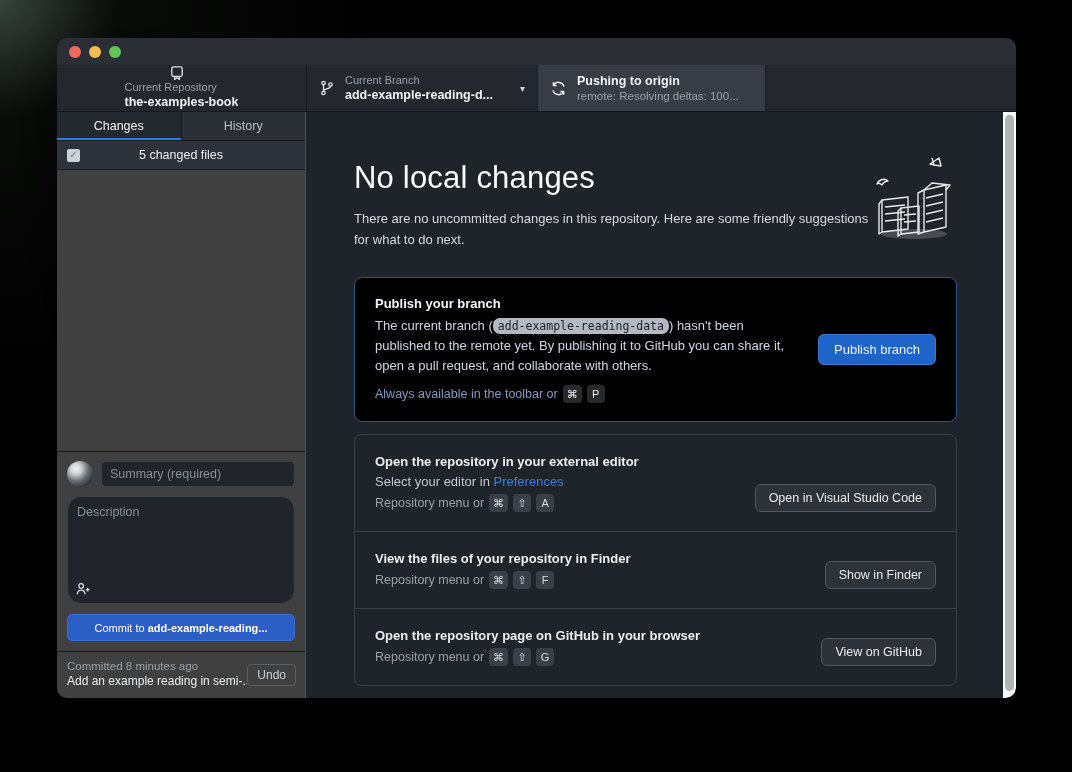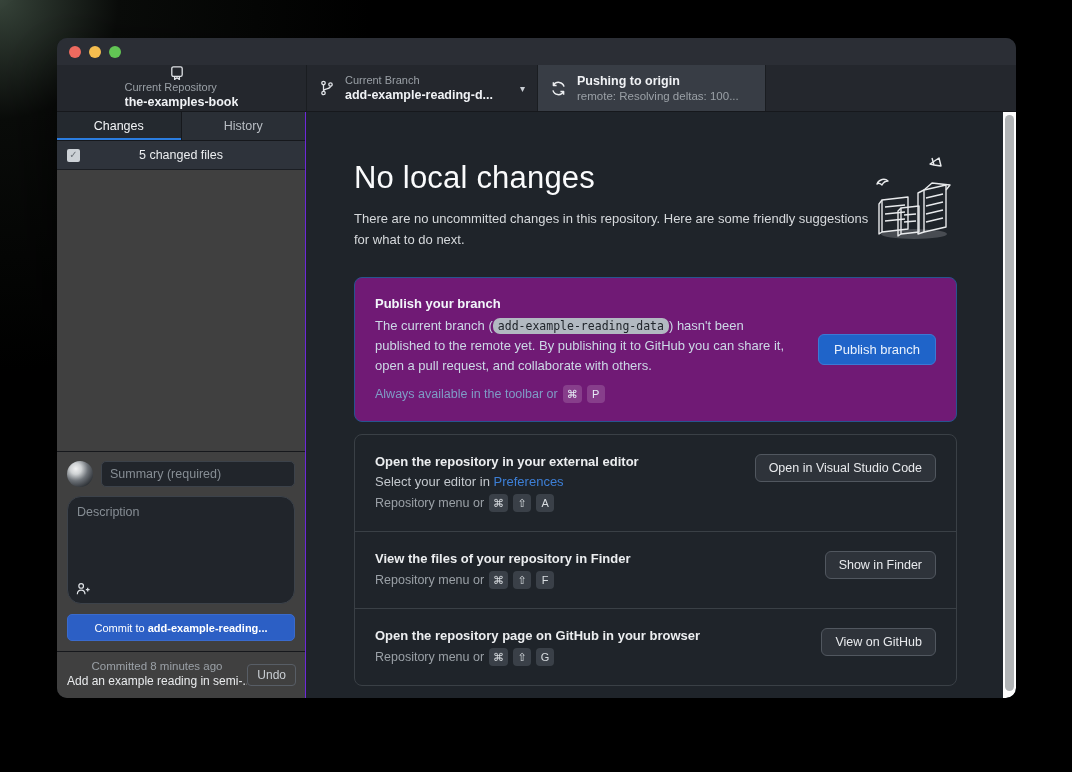--- a/index.html
+++ b/index.html
@@ -53,40 +53,40 @@
   .avatar { width:26px; height:26px; border-radius:50%; flex:0 0 auto;
     background: radial-gradient(circle at 34% 30%, #f2f2f2 0%, #cfd2d4 22%, #6d7278 48%, #2e3237 78%, #17191c 100%); }
   .summary-input { flex:1; height:26px; background:#21252b; border:1px solid #3c424a; border-radius:5px; color:#e8eaec; font-size:12.5px; padding:0 8px; font-family:"Liberation Sans",sans-serif; outline:none; }
   .summary-input::placeholder { color:#868d94; }
   .desc-wrap { position:relative; height:108px; background:#21252b; border:1px solid #3c424a; border-radius:14px; }
   .desc-input { width:100%; height:100%; background:transparent; border:none; resize:none; outline:none; color:#e8eaec; font-size:12.5px; padding:8px 9px; font-family:"Liberation Sans",sans-serif; }
   .desc-input::placeholder { color:#868d94; }
   .coauthor-btn { position:absolute; left:8px; bottom:7px; color:#dfe3e7; cursor:pointer; }
   .commit-btn { display:block; width:100%; height:27px; margin:10px 0; background:#2c5fc5; border:1px solid #3a6bcd; border-radius:5px; color:#fff; font-size:11px; cursor:pointer; font-family:"Liberation Sans",sans-serif; white-space:nowrap; overflow:hidden; }
   .committed-bar { flex:0 0 auto; border-top:1px solid #16181c; padding:8px 58px 10px 10px; position:relative; min-height:44px; }
-  .committed-time { font-size:11.5px; color:#9aa0a6; margin-bottom:2px;text-align:center; }
+  .committed-time { font-size:11.5px; color:#9aa0a6; margin-bottom:2px; }
   .committed-msg { font-size:12px; color:#e9ebed; white-space:nowrap; overflow:hidden; }
   .undo-btn { position:absolute; right:9px; top:50%; transform:translateY(-50%); background:transparent; border:1px solid #585e66; border-radius:4px; color:#c9ced3; font-size:12px; padding:3px 9px; cursor:pointer; font-family:"Liberation Sans",sans-serif; }
   
   .main { flex:1; position:relative; background:#1f242a; padding:48px 59px 0 48px; min-width:0; }
   .main-title { font-size:31px; font-weight:400; color:#fafbfc; letter-spacing:.2px; margin-bottom:12px; }
   .main-sub { font-size:13px; color:#d6d9dc; line-height:1.65; max-width:515px; margin-bottom:26px; }
   .illustration { position:absolute; top:44px; right:56px; width:92px; height:92px; }
   
-  .publish-panel { border:1px solid #27548f; background:#701a75; border-radius:8px; padding:18px 20px; display:flex; align-items:center; gap:16px; margin-bottom:12px; }
+  .publish-panel { border:1px solid #27548f; background:#000000; border-radius:8px; padding:18px 20px; display:flex; align-items:center; gap:16px; margin-bottom:12px; }
   .publish-text { flex:1; min-width:0; }
   .publish-title { font-size:13px; font-weight:bold; color:#f2f6fb; margin-bottom:5px; }
   .publish-body { font-size:13px; color:#ccd8e6; line-height:1.55; max-width:480px; }
   .code-pill { font-family:"DejaVu Sans Mono", monospace; font-size:11.5px; background:#b2b9c1; color:#20252b; border-radius:7px; padding:1px 5px; }
   .publish-footer { margin-top:9px; font-size:12.5px; color:#7f9cc6; display:flex; align-items:center; gap:5px; }
   .kbd-blue { background:rgba(255,255,255,.16); color:#e6edf6; border-radius:4px; min-width:18px; height:18px; display:inline-flex; align-items:center; justify-content:center; font-size:11px; padding:0 4px; }
   .publish-btn { flex:0 0 auto; background:#1f64c9; border:1px solid #3b79d4; border-radius:6px; color:#eaf2fd; font-size:13px; padding:7px 15px; cursor:pointer; font-family:"Liberation Sans",sans-serif; }
   
   .suggestions { border:1px solid #3a4046; border-radius:8px; }
-  .sg-row { display:flex; align-items:flex-start; gap:16px; padding:19px 20px; border-bottom:1px solid #3a4046; }
+  .sg-row { display:flex; align-items:flex-end; gap:16px; padding:19px 20px; border-bottom:1px solid #3a4046; }
   .sg-row:last-child { border-bottom:none; }
   .sg-text { flex:1; min-width:0; }
   .sg-title { font-size:13px; font-weight:bold; color:#eceef0; margin-bottom:5px; }
   .sg-line { font-size:13px; color:#c3c8cd; margin-bottom:5px; }
   .sg-link { color:#3d7fd6; text-decoration:none; cursor:pointer; }
   .sg-menu { font-size:12.5px; color:#9aa0a6; display:flex; align-items:center; gap:5px; }
   .kbd { background:#3a4048; color:#d9dde1; border-radius:4px; min-width:18px; height:18px; display:inline-flex; align-items:center; justify-content:center; font-size:11px; padding:0 4px; }
   .sg-btn { flex:0 0 auto; background:#2e333a; border:1px solid #51575f; border-radius:6px; color:#e8eaed; font-size:12.5px; padding:6px 13px; cursor:pointer; font-family:"Liberation Sans",sans-serif; }
   
   .scrollbar-track { position:absolute; top:0; right:0; bottom:0; width:13px; background:#fdfdfd; border-bottom-right-radius:10px; }

